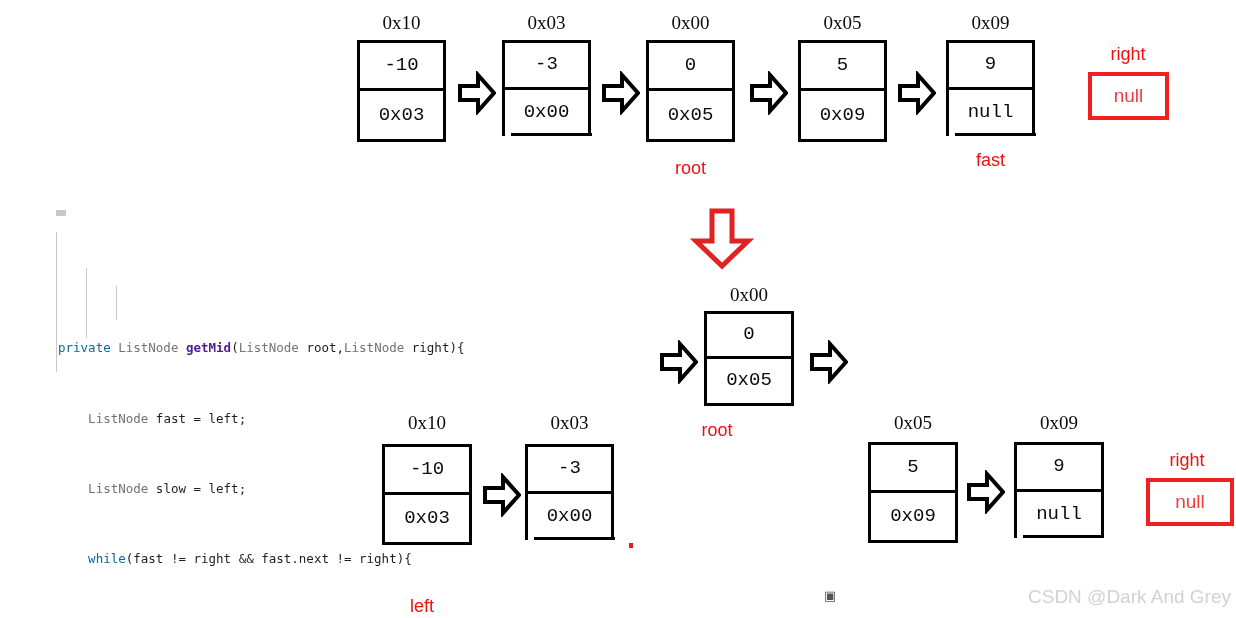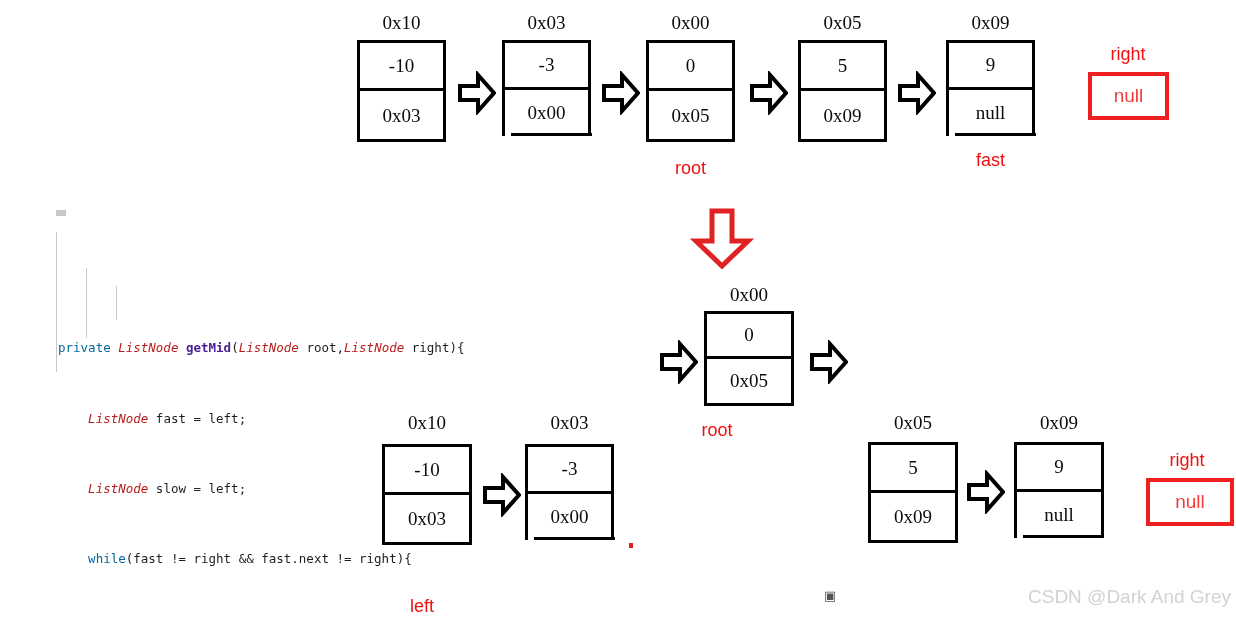--- a/index.html
+++ b/index.html
@@ -25,21 +25,21 @@
     box-sizing: border-box;
     border: 3px solid #000000;
     background: #ffffff;
   }
   .node .cell {
     box-sizing: border-box;
     height: 50%;
     display: flex;
     align-items: center;
     justify-content: center;
-    font-family: Liberation Serif, serif;
+    font-family: Liberation Mono, monospace;
     font-size: 19px;
     color: #0b0b0b;
     line-height: 1;
   }
   .node .cell.top {
     border-bottom: 3px solid #000000;
   }
 
   
   .addr {
@@ -96,21 +96,21 @@
     position: absolute;
     font-family: "DejaVu Sans Mono", "Liberation Mono", monospace;
     font-size: 12.5px;
     line-height: 17.6px;
     white-space: pre;
     color: #1f1f1f;
     letter-spacing: 0px;
   }
   .code .ln { position: relative; height: 17.6px; }
   .kw   { color: #0369a1; }
-  .type { color: #b91c1c; font-style: italic; }
+  .type { color: #737373; }
   .meth { color: #4c1d95; font-weight: bold; }
   .plain{ color: #1f1f1f; }
   
   .guide {
     position: absolute;
     width: 1px;
     background: #c8c8c8;
   }
 
   

